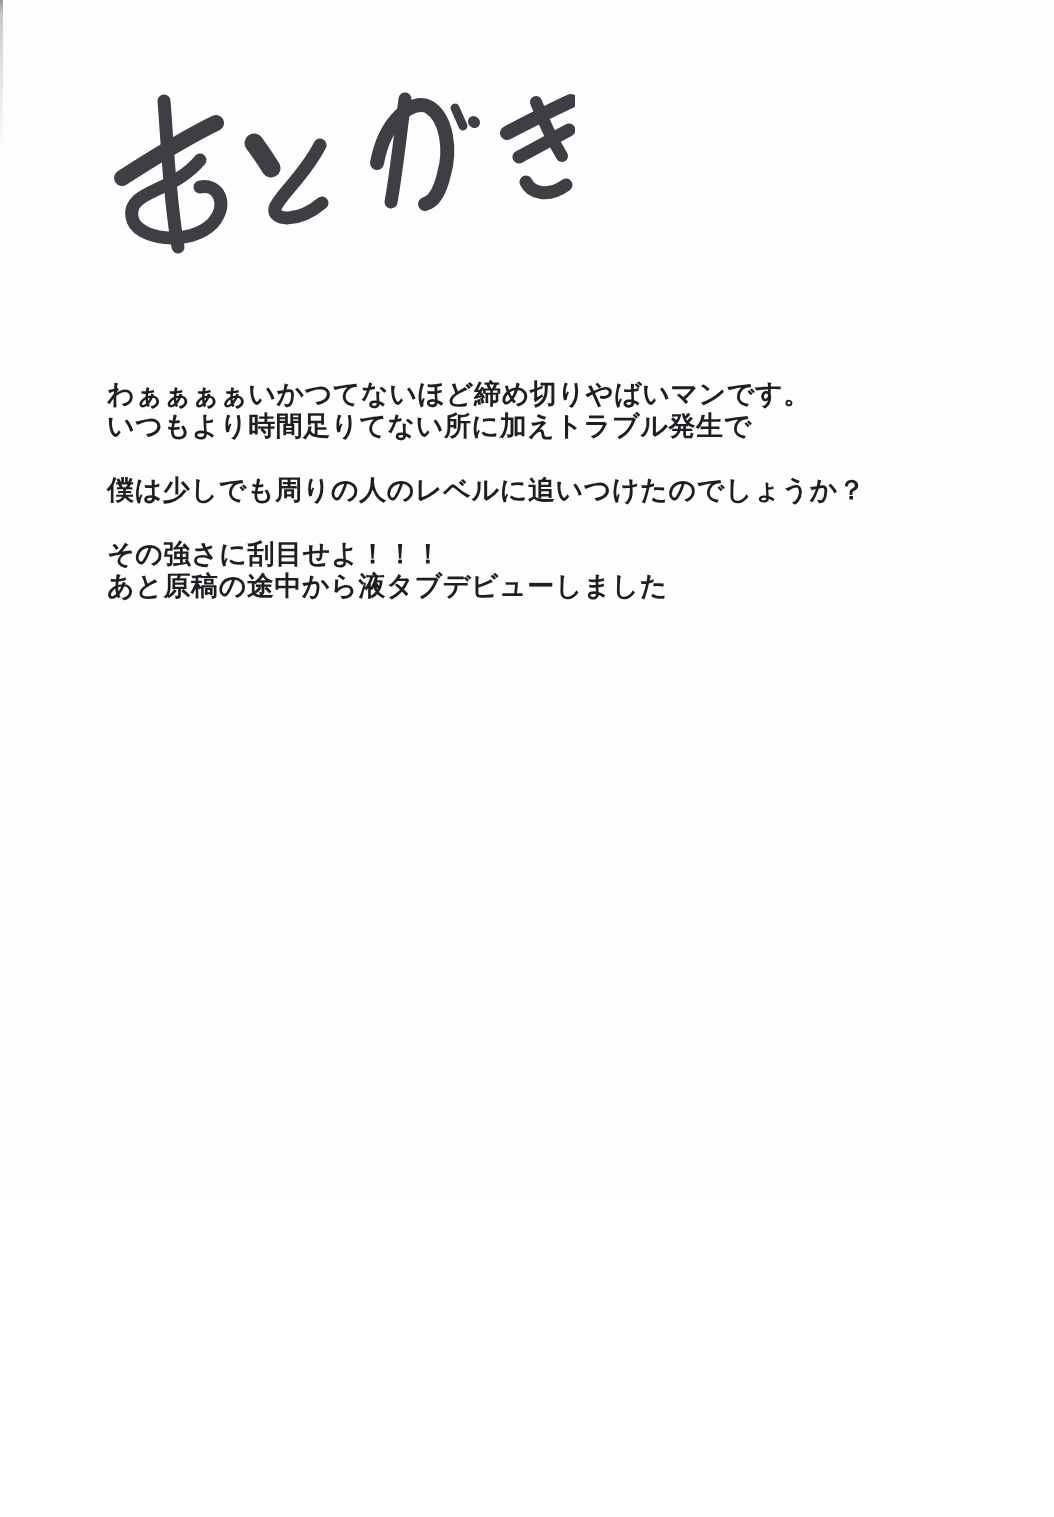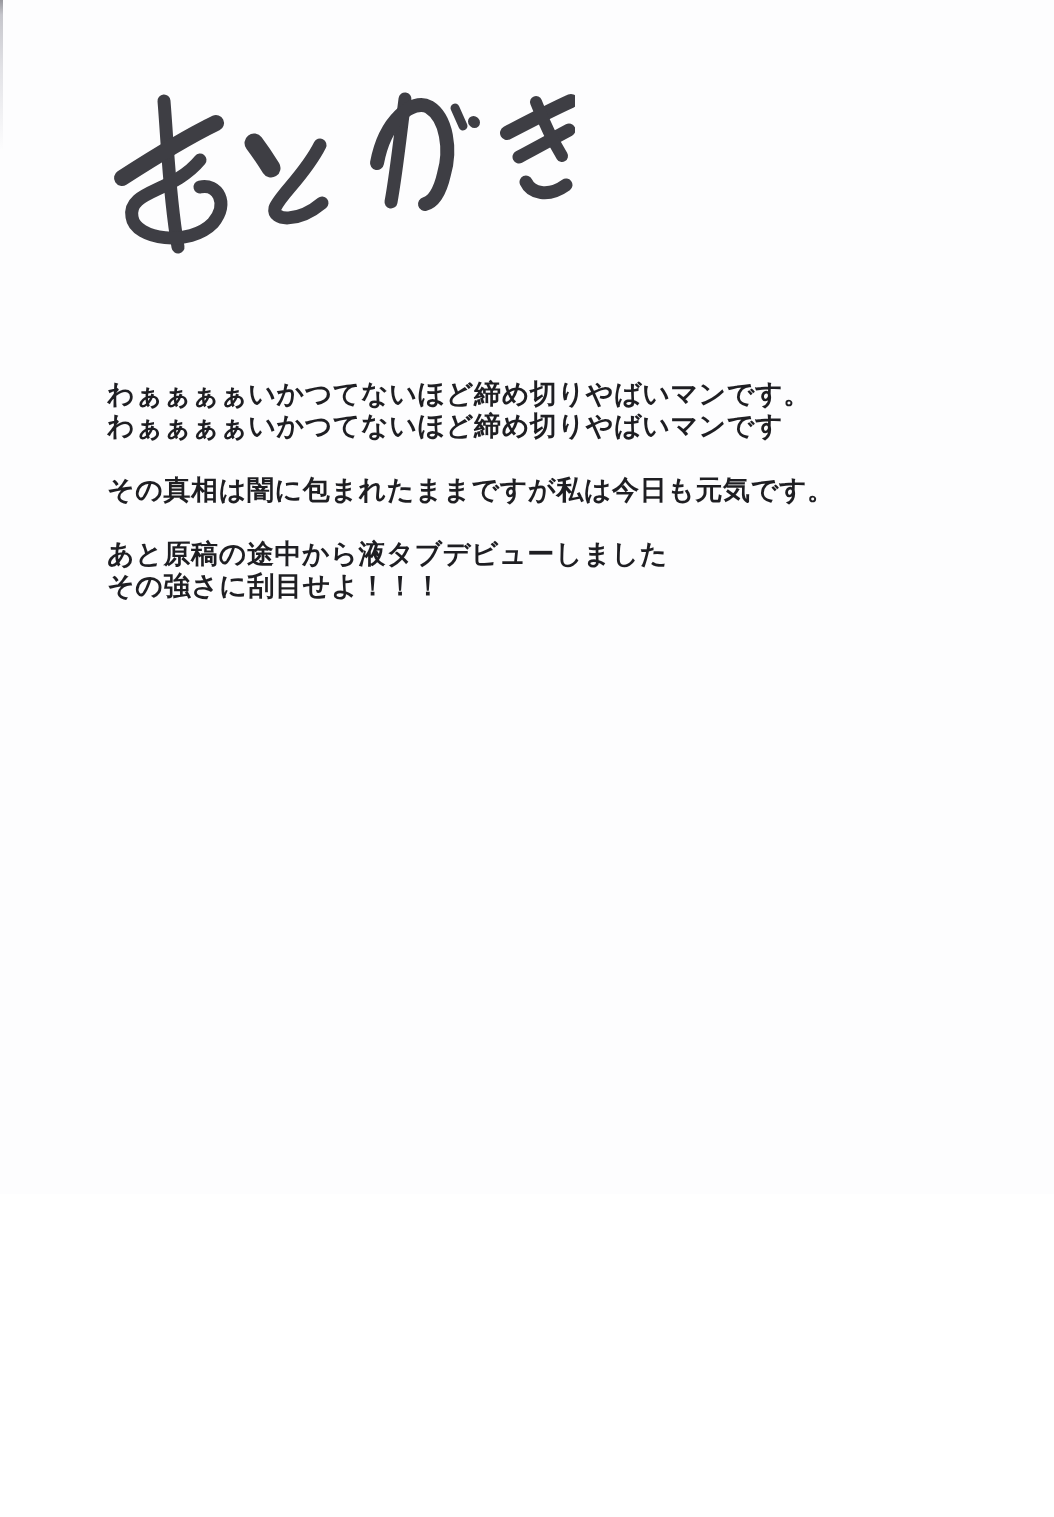--- a/index.html
+++ b/index.html
@@ -92,26 +92,26 @@
           <path d="M 441,12 C 448,30 456,48 467,66" stroke-width="12"></path>
           <path d="M 431,92 C 436,103 453,108 471,95" stroke-width="13"></path>
         </g>
       </g>
     </svg>
   </div>
 
   <div class="body-text">
     <p>
       <span class="line">わぁぁぁぁいかつてないほど締め切りやばいマンです。</span>
-      <span class="line">わぁぁぁぁいかつてないほど締め切りやばいマンです</span>
+      <span class="line">いつもより時間足りてない所に加えトラブル発生で</span>
     </p>
     <p>
-      <span class="line">その真相は闇に包まれたままですが私は今日も元気です。</span>
+      <span class="line">僕は少しでも周りの人のレベルに追いつけたのでしょうか？</span>
     </p>
     <p>
+      <span class="line">その強さに刮目せよ！！！</span>
       <span class="line">あと原稿の途中から液タブデビューしました</span>
-      <span class="line">その強さに刮目せよ！！！</span>
     </p>
   </div>
 
   <div class="speck"></div>
 
 </div>
 
 </body></html>

